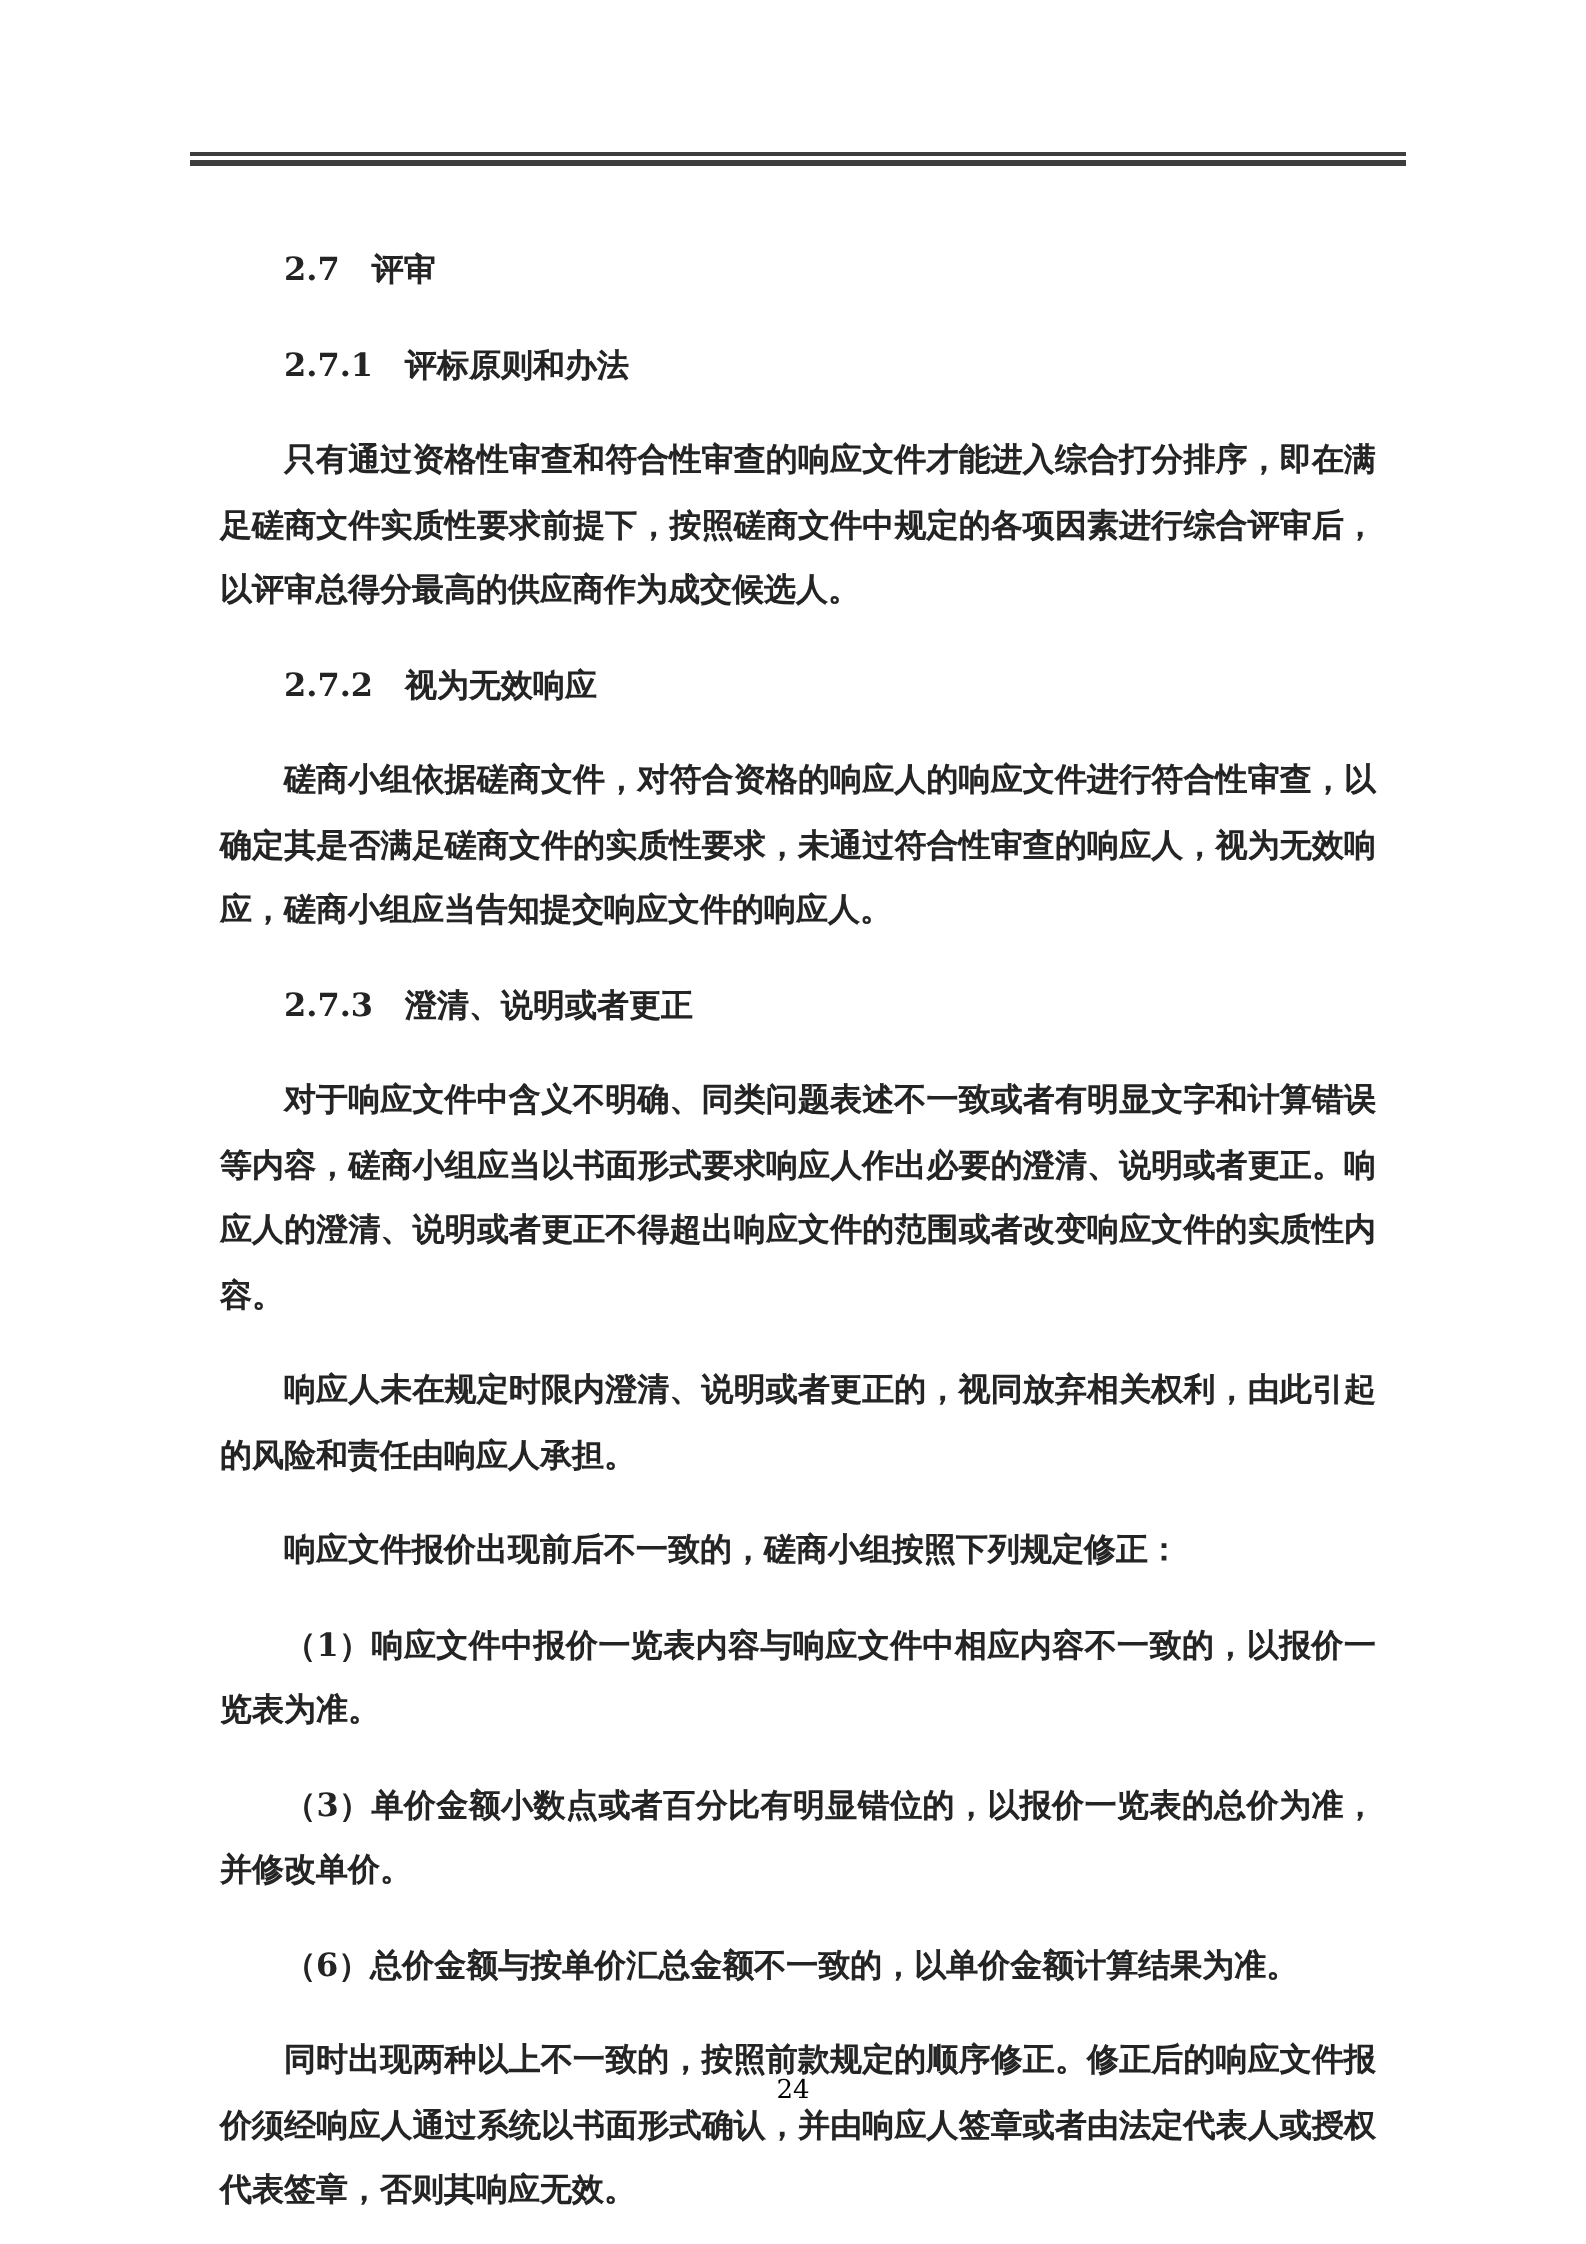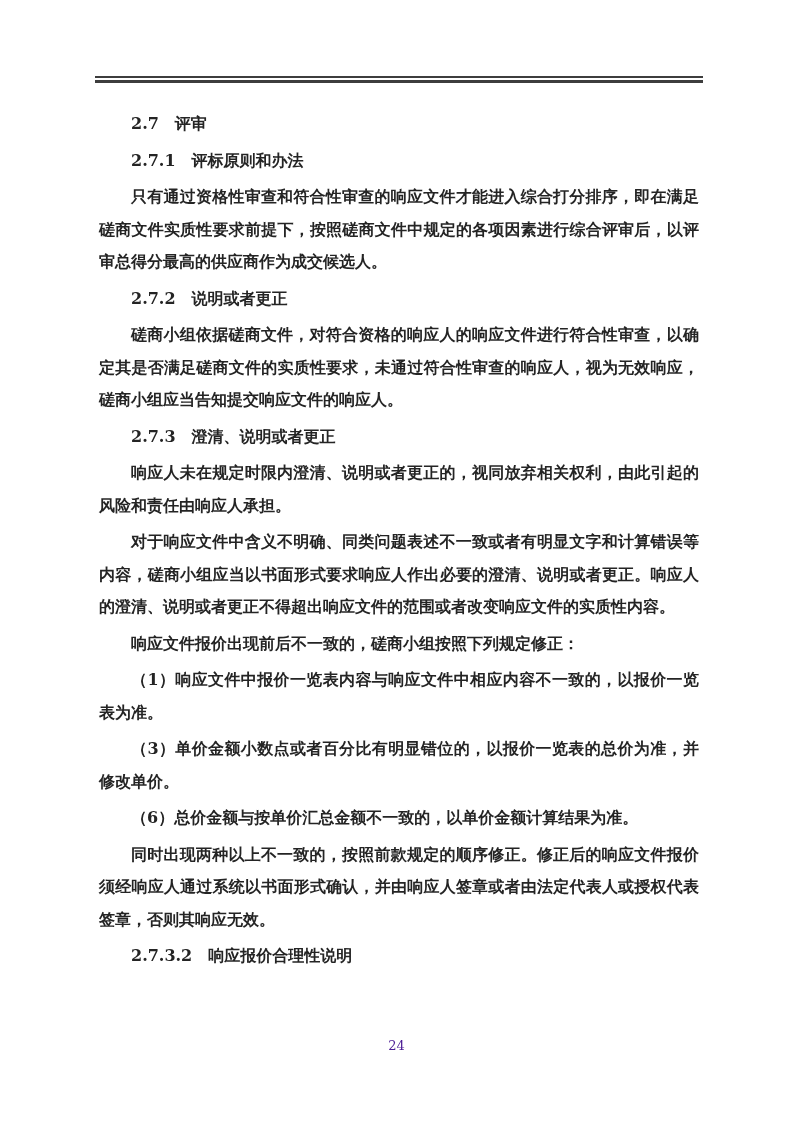--- a/index.html
+++ b/index.html
@@ -28,59 +28,59 @@
   }
   .content {
     position: absolute;
     left: 95px;
     top: 104px;
     width: 608px;
     font-size: 16px;
     line-height: 32.5px;
   }
   .content > div {
-    margin: 4px;
+    margin: 15px;
     padding: 0;
   }
   .heading {
     font-weight: bold;
     text-indent: 32px;
     white-space: pre-wrap;
   }
   .para {
     text-indent: 32px;
     text-align: justify;
     font-weight: bold;
   }
   .footer {
     position: absolute;
     top: 1038px;
     left: 0;
     right: 0;
     text-align: center;
     font-size: 13px;
-    color: #4c1d95;
+    color: #000000;
   }
 </style>
 </head>
 <body>
 
 <div class="page">
 
   <div class="header-rule"></div>
 
   <div class="content">
     <div class="heading">2.7　评审</div>
     <div class="heading">2.7.1　评标原则和办法</div>
     <div class="para">只有通过资格性审查和符合性审查的响应文件才能进入综合打分排序，即在满足磋商文件实质性要求前提下，按照磋商文件中规定的各项因素进行综合评审后，以评审总得分最高的供应商作为成交候选人。</div>
-    <div class="heading">2.7.2　说明或者更正</div>
+    <div class="heading">2.7.2　视为无效响应</div>
     <div class="para">磋商小组依据磋商文件，对符合资格的响应人的响应文件进行符合性审查，以确定其是否满足磋商文件的实质性要求，未通过符合性审查的响应人，视为无效响应，磋商小组应当告知提交响应文件的响应人。</div>
     <div class="heading">2.7.3　澄清、说明或者更正</div>
+    <div class="para">对于响应文件中含义不明确、同类问题表述不一致或者有明显文字和计算错误等内容，磋商小组应当以书面形式要求响应人作出必要的澄清、说明或者更正。响应人的澄清、说明或者更正不得超出响应文件的范围或者改变响应文件的实质性内容。</div>
     <div class="para">响应人未在规定时限内澄清、说明或者更正的，视同放弃相关权利，由此引起的风险和责任由响应人承担。</div>
-    <div class="para">对于响应文件中含义不明确、同类问题表述不一致或者有明显文字和计算错误等内容，磋商小组应当以书面形式要求响应人作出必要的澄清、说明或者更正。响应人的澄清、说明或者更正不得超出响应文件的范围或者改变响应文件的实质性内容。</div>
     <div class="para">响应文件报价出现前后不一致的，磋商小组按照下列规定修正：</div>
     <div class="para">（1）响应文件中报价一览表内容与响应文件中相应内容不一致的，以报价一览表为准。</div>
     <div class="para">（3）单价金额小数点或者百分比有明显错位的，以报价一览表的总价为准，并修改单价。</div>
     <div class="para">（6）总价金额与按单价汇总金额不一致的，以单价金额计算结果为准。</div>
     <div class="para">同时出现两种以上不一致的，按照前款规定的顺序修正。修正后的响应文件报价须经响应人通过系统以书面形式确认，并由响应人签章或者由法定代表人或授权代表签章，否则其响应无效。</div>
     <div class="heading">2.7.3.2　响应报价合理性说明</div>
   </div>
 
   <div class="footer">24</div>
 

